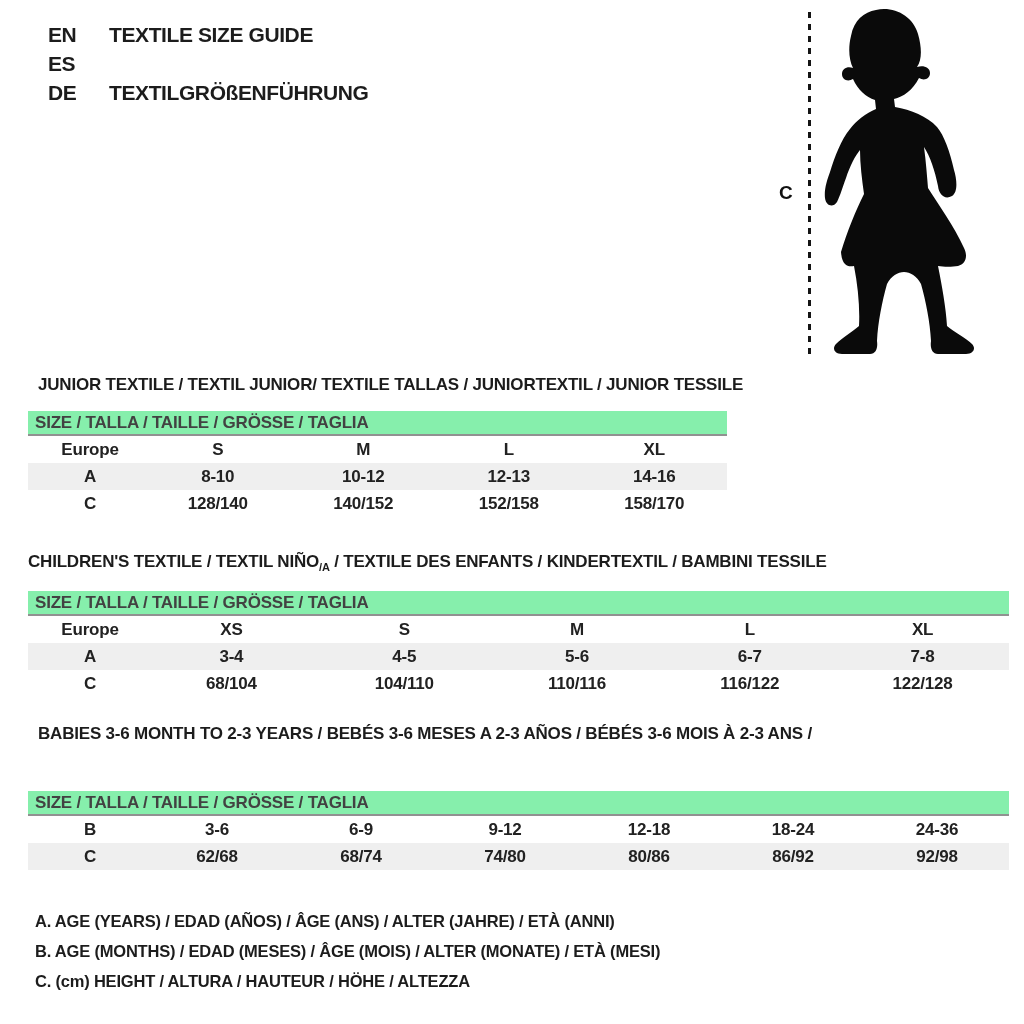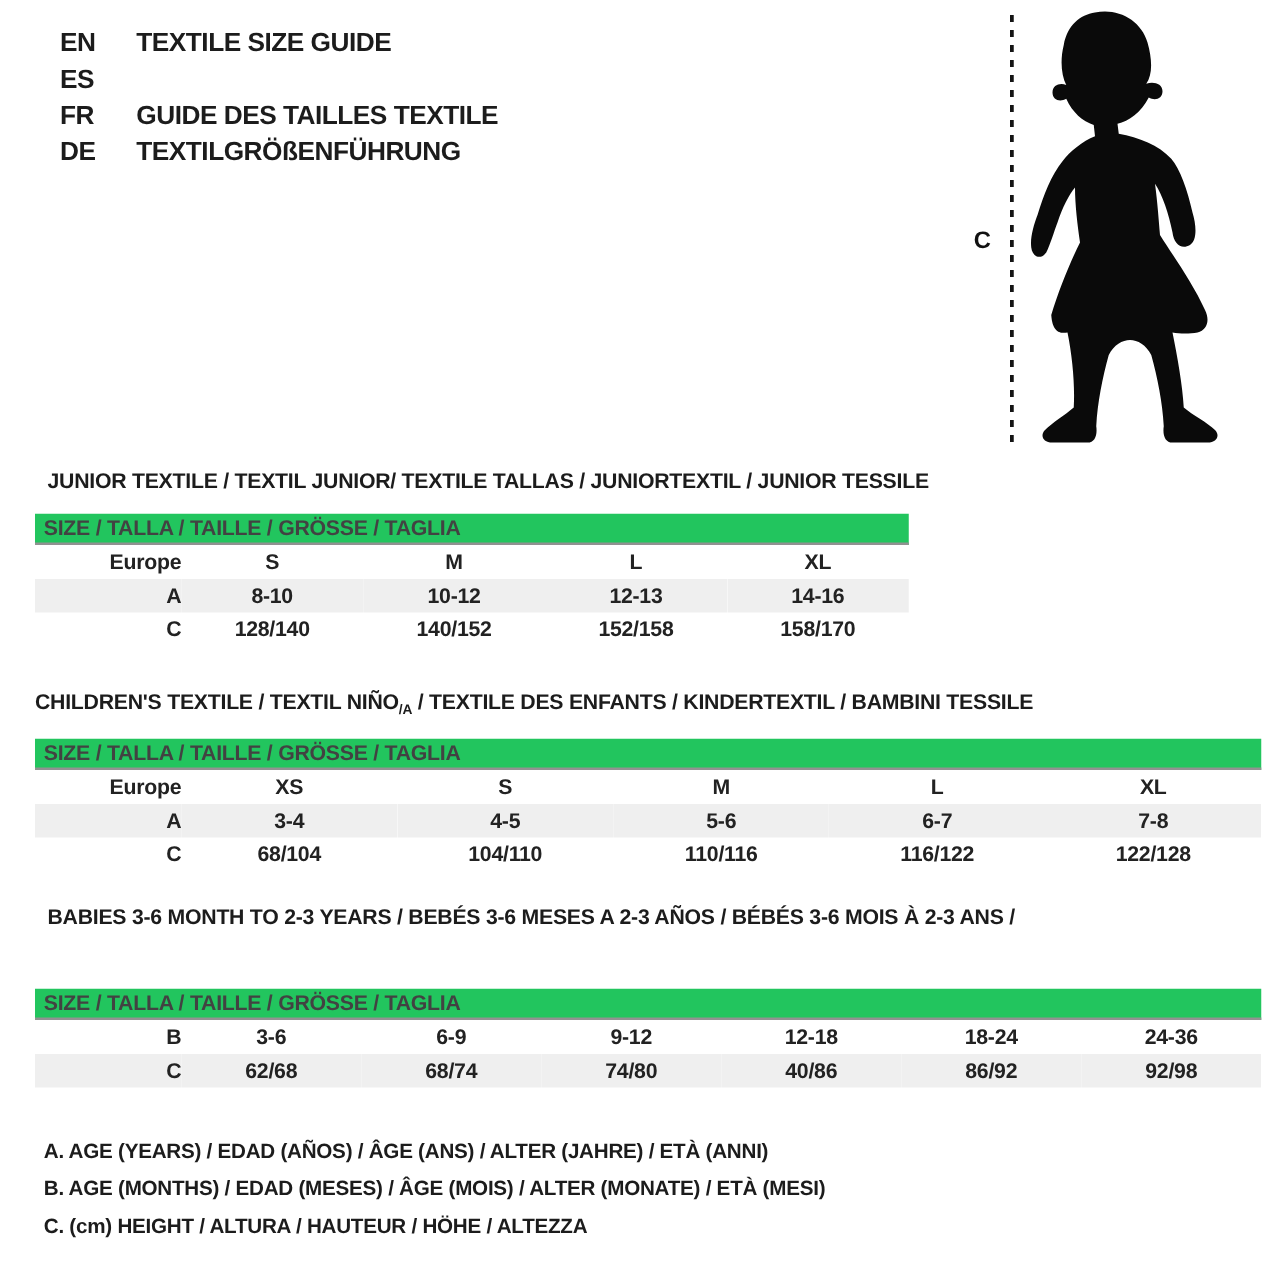--- a/index.html
+++ b/index.html
@@ -18,26 +18,26 @@
 
   
   .dotline{left:808px;top:12px;width:3px;height:346px;
     background:repeating-linear-gradient(to bottom,#141414 0 6px,transparent 6px 12px);}
   .height-letter{left:779px;top:182px;font-weight:700;font-size:19px;color:#111;}
   .baby-svg{left:814px;top:4px;}
 
   
   .sec-title{font-weight:700;font-size:17px;letter-spacing:-0.2px;line-height:29px;white-space:nowrap;}
   .sec-title .sub{font-size:11px;vertical-align:sub;}
-  .size-bar{background:#22c55e;color:#424242;font-weight:700;font-size:17px;height:23px;
+  .size-bar{background:#86efac;color:#424242;font-weight:700;font-size:17px;height:23px;
     line-height:23px;padding-left:7px;border-bottom:2px solid #919191;letter-spacing:-0.2px;}
   table.size-table{width:100%;border-collapse:collapse;table-layout:fixed;
     font-size:17px;font-weight:700;color:#222;letter-spacing:-0.2px;}
   .size-table td{height:27px;text-align:center;padding:0;overflow:hidden;white-space:nowrap;}
-  .size-table td.lab{width:110px;text-align:right;padding-left:7px;}
+  .size-table td.lab{width:110px;text-align:center;padding-left:7px;}
   tr.shaded{background:#efefef;}
 
   #sec-junior-title{top:370px;left:38px;}
   #sec-junior-block{top:411px;left:28px;width:699px;}
   #sec-children-title{top:547px;left:28px;}
   #sec-children-block{top:591px;left:28px;width:981px;}
   #sec-babies-title{top:719px;left:38px;}
   #sec-babies-block{top:791px;left:28px;width:981px;}
 
   
@@ -46,24 +46,20 @@
 </head>
 <body>
 
 <div class="abs lang-list">
     <div class="lang-row">
       <span class="lang-code">EN</span>
       <span class="lang-label">TEXTILE SIZE GUIDE</span>
     </div>
     <div class="lang-row">
       <span class="lang-code">ES</span>
-    </div>
-    <div class="lang-row">
-      <span class="lang-code">FR</span>
-      <span class="lang-label">GUIDE DES TAILLES TEXTILE</span>
     </div>
     <div class="lang-row">
       <span class="lang-code">DE</span>
       <span class="lang-label">TEXTILGRÖßENFÜHRUNG</span>
     </div>
   </div>
 
 <div class="abs dotline"></div>
 <div class="abs height-letter">C</div>
 <svg class="abs baby-svg" width="178" height="352" viewBox="0 0 178 352" xmlns="http://www.w3.org/2000/svg" aria-hidden="true">
@@ -197,21 +193,21 @@
           <td>9-12</td>
           <td>12-18</td>
           <td>18-24</td>
           <td>24-36</td>
         </tr>
         <tr class="shaded">
           <td class="lab">C</td>
           <td>62/68</td>
           <td>68/74</td>
           <td>74/80</td>
-          <td>40/86</td>
+          <td>80/86</td>
           <td>86/92</td>
           <td>92/98</td>
         </tr>
       </tbody>
     </table>
 </div>
 
 <div class="abs footnotes">
     <div class="fn-line">A. AGE (YEARS) / EDAD (AÑOS) / ÂGE (ANS) / ALTER (JAHRE) / ETÀ (ANNI)</div>
     <div class="fn-line">B. AGE (MONTHS) / EDAD (MESES) / ÂGE (MOIS) / ALTER (MONATE) / ETÀ (MESI)</div>

